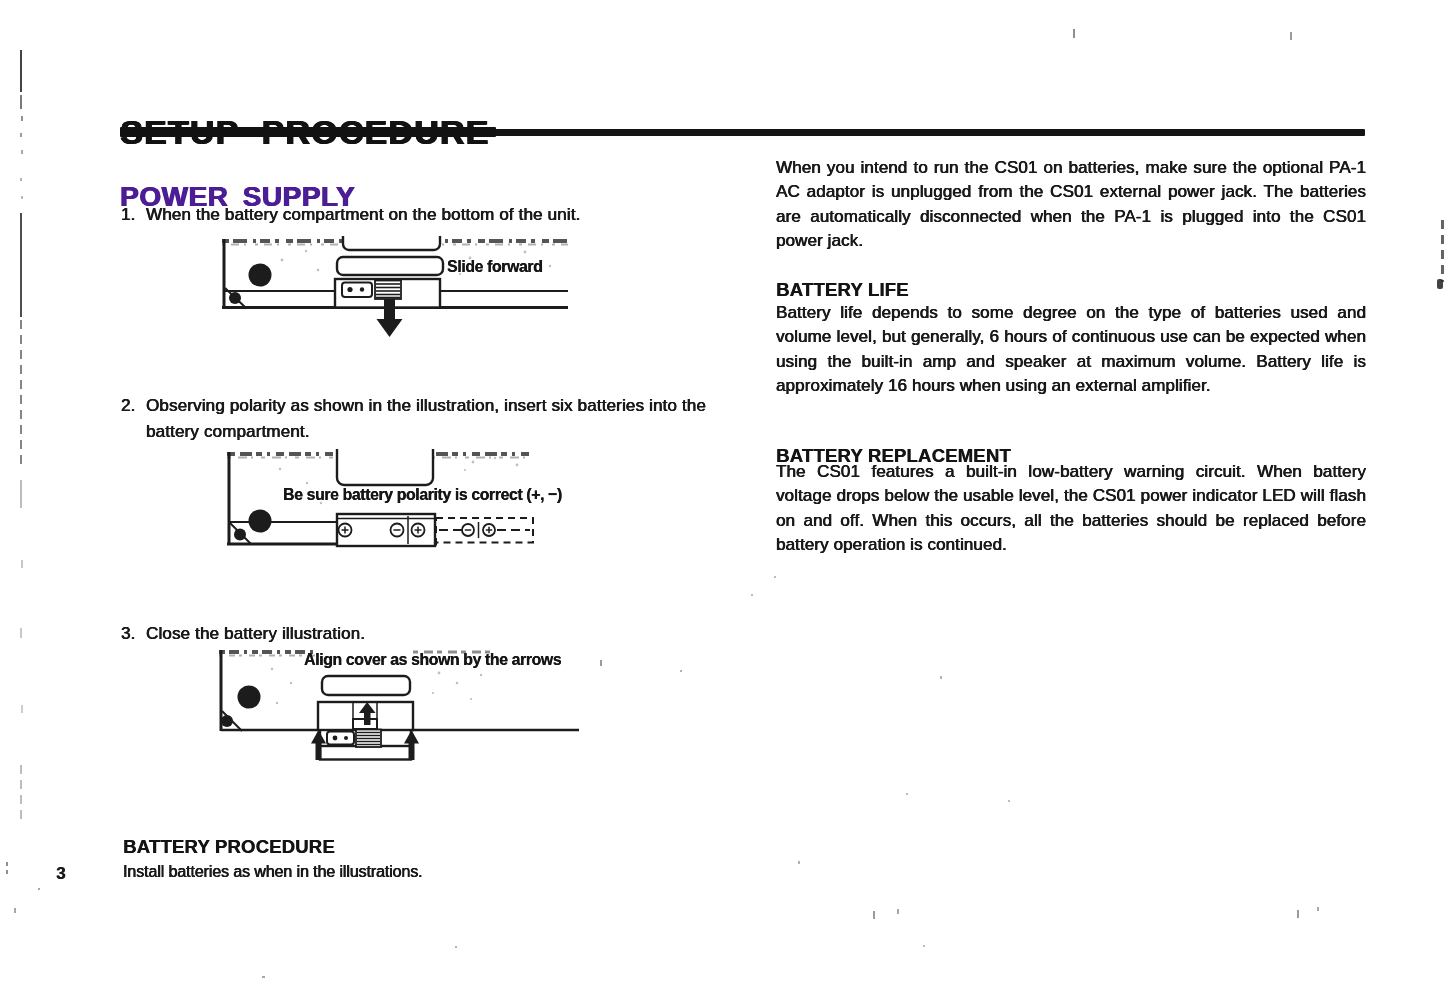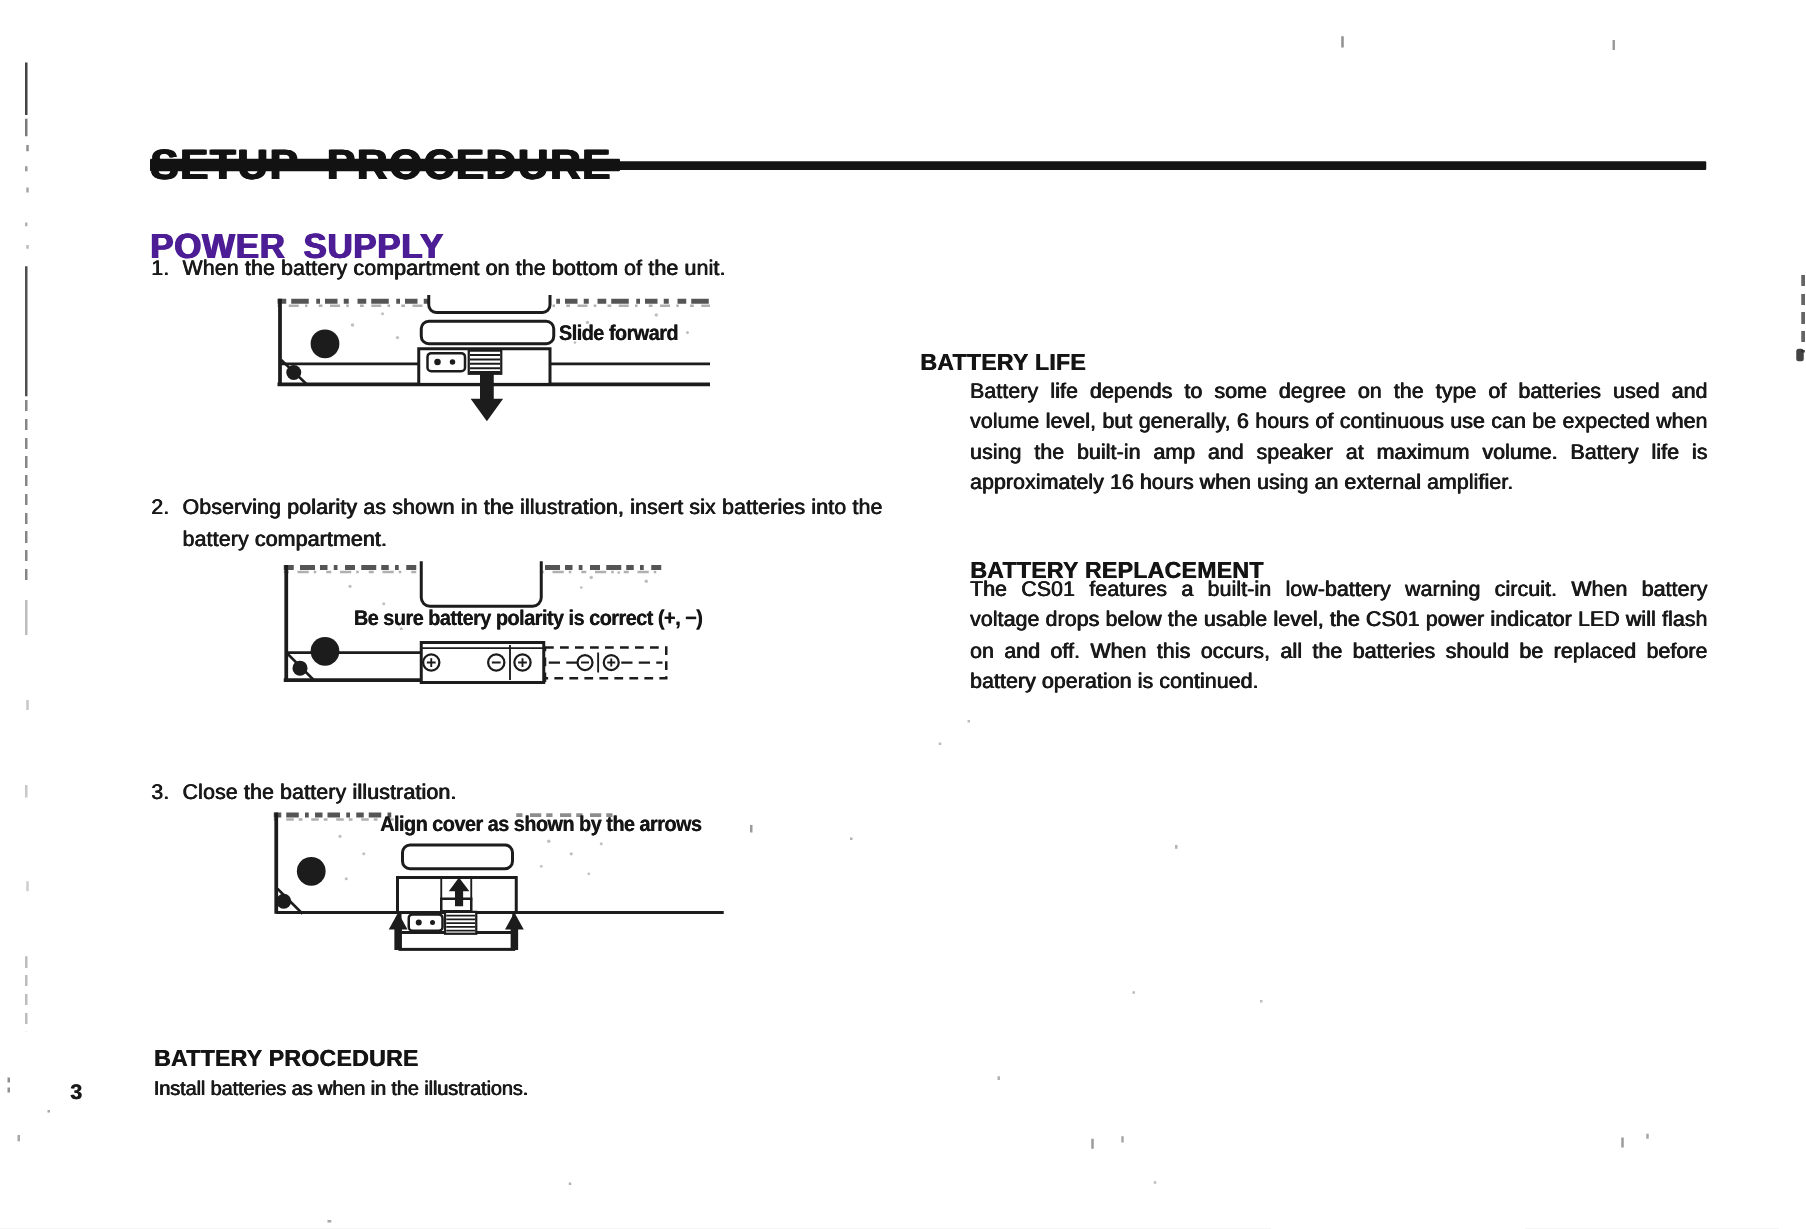--- a/index.html
+++ b/index.html
@@ -225,22 +225,23 @@
       <rect class="fl" x="191.5" y="95" width="6" height="18"></rect>
       <polygon class="fl" points="187,96.5 202,96.5 194.5,83"></polygon>
     </g>
   </svg>
   <div class="abs caption" style="left:304px;top:650px;">Align cover as shown by the arrows</div>
 
   <div class="abs minor-heading" style="left:123px;top:836px;">BATTERY PROCEDURE</div>
   <div class="abs ink footer-note" style="left:123px;top:860px;">Install batteries as when in the illustrations.</div>
   <div class="abs page-num" style="left:56px;top:864px;">3</div>
 
-
-  <div class="abs minor-heading" style="left:736px;top:279px;">BATTERY LIFE</div>
+  <div class="abs ink body-par" style="left:776px;top:156px;">When you intend to run the CS01 on batteries, make sure the optional PA-1 AC adaptor is unplugged from the CS01 external power jack. The batteries are automatically disconnected when the PA-1 is plugged into the CS01 power jack.</div>
+
+  <div class="abs minor-heading" style="left:776px;top:279px;">BATTERY LIFE</div>
   <div class="abs ink body-par" style="left:776px;top:301px;">Battery life depends to some degree on the type of batteries used and volume level, but generally, 6 hours of continuous use can be expected when using the built-in amp and speaker at maximum volume. Battery life is approximately 16 hours when using an external amplifier.</div>
 
   <div class="abs minor-heading" style="left:776px;top:425px;margin-top:20px;">BATTERY REPLACEMENT</div>
   <div class="abs ink body-par" style="left:776px;top:448px;margin-top:12px;">The CS01 features a built-in low-battery warning circuit. When battery voltage drops below the usable level, the CS01 power indicator LED will flash on and off. When this occurs, all the batteries should be replaced before battery operation is continued.</div>
 
   <div>
     <div class="artifact" style="left:20px;top:50px;width:2px;height:42px;opacity:.85;"></div>
     <div class="artifact" style="left:20px;top:95px;width:2px;height:14px;opacity:.6;"></div>
     <div class="artifact" style="left:21px;top:116px;width:2px;height:5px;opacity:.5;"></div>
     <div class="artifact" style="left:20px;top:133px;width:2px;height:4px;opacity:.45;"></div>

